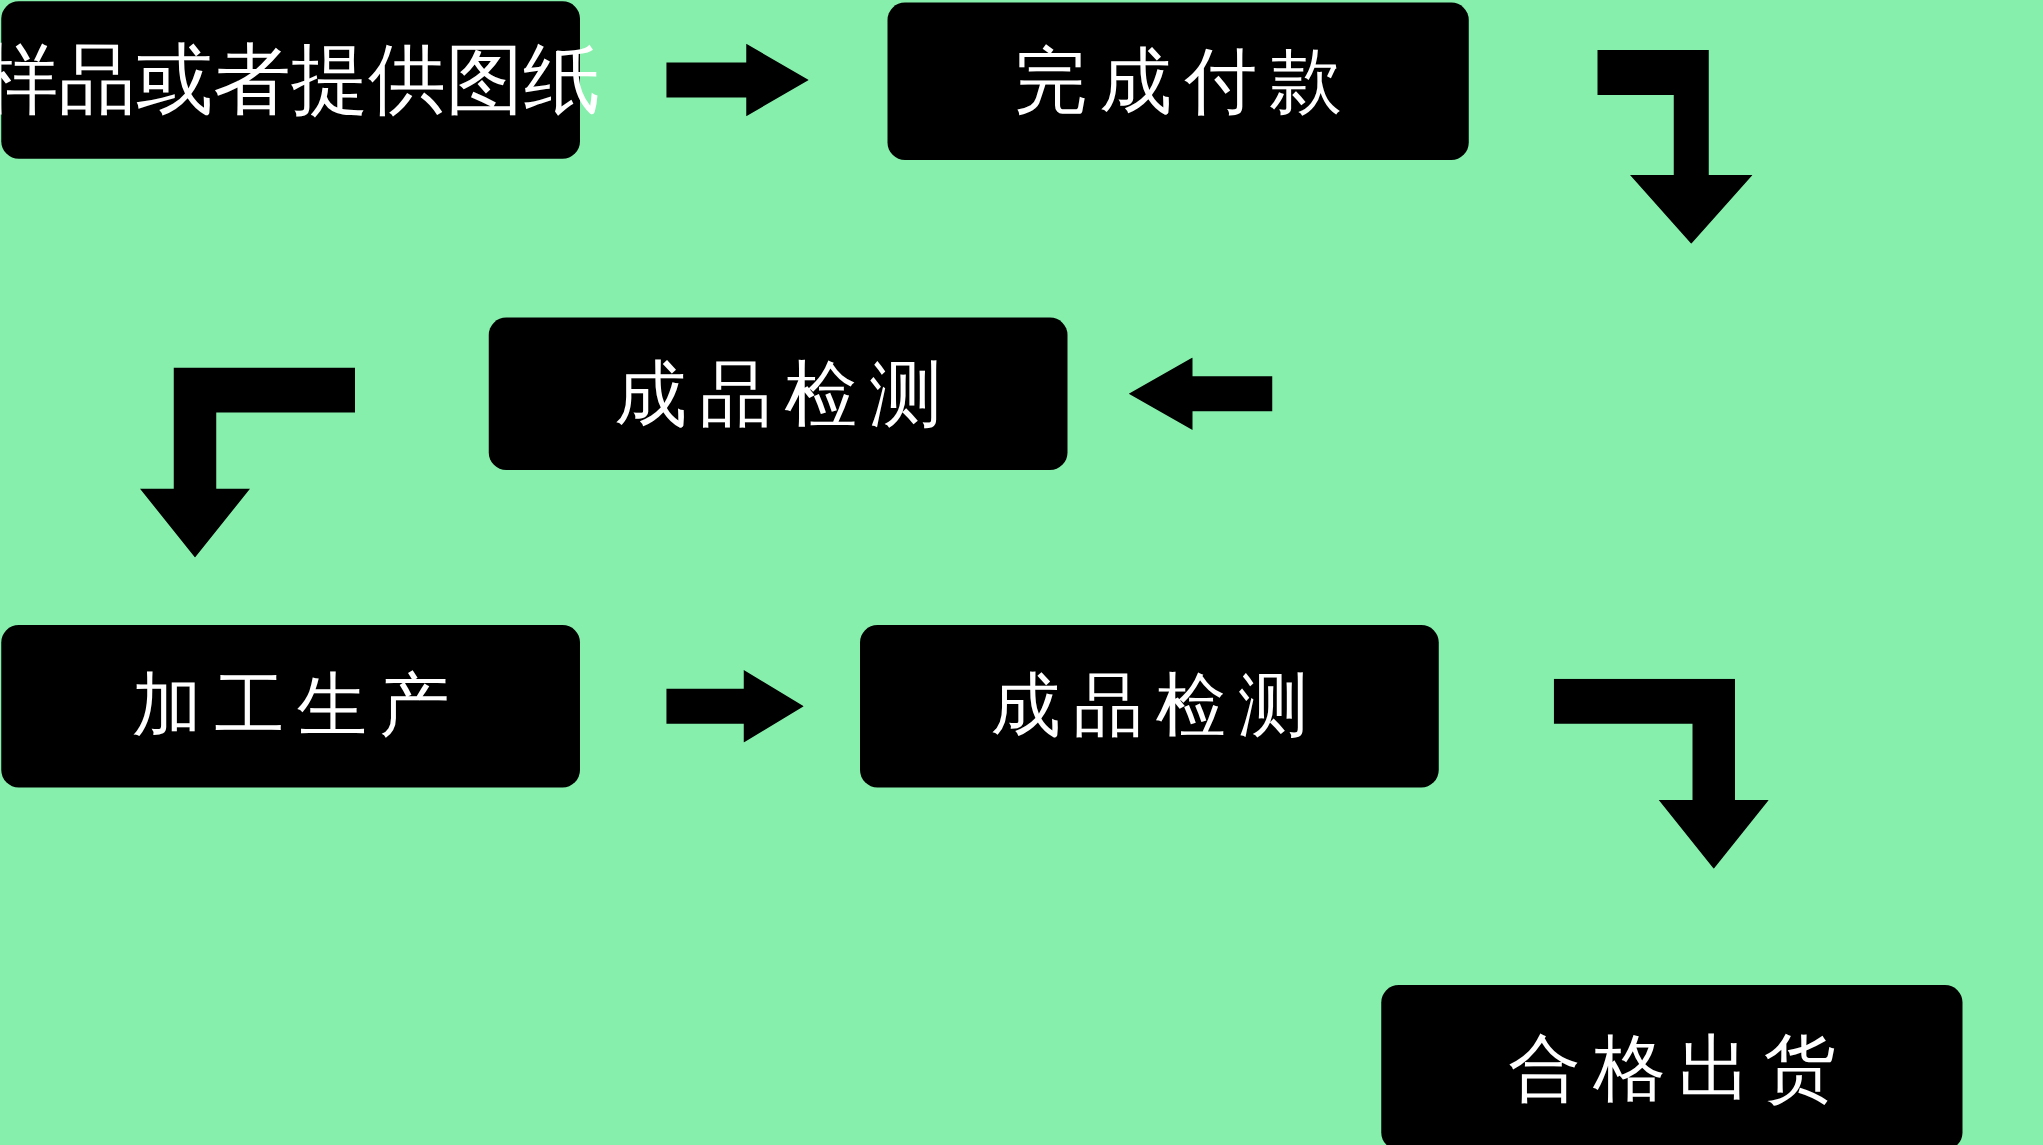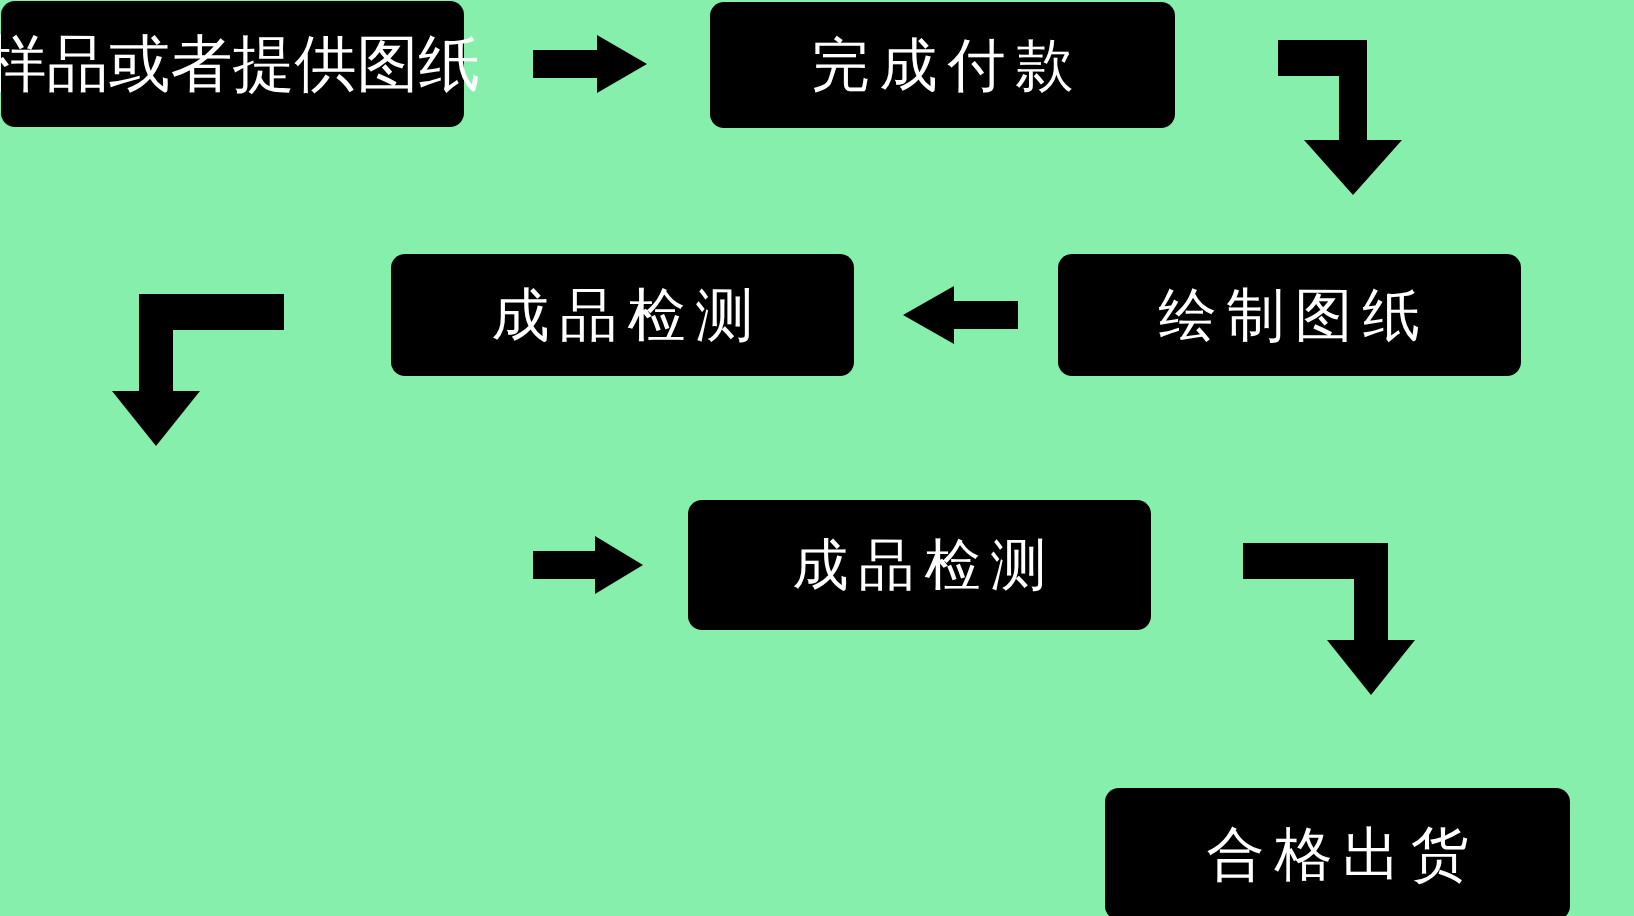--- a/index.html
+++ b/index.html
@@ -85,30 +85,30 @@
   <div class="node-box n-confirm" style="left:391px; top:254px; width:463px; height:122px;">
     <span class="node-label">成品检测</span>
   </div>
 
   <div class="arrow" style="left:903px; top:286px; width:115px; height:58px;">
     <svg viewBox="0 0 115 58" preserveAspectRatio="none" aria-hidden="true">
       <polygon points="115,15 51,15 51,0 0,29 51,58 51,43 115,43"></polygon>
     </svg>
   </div>
 
-  <div class="node-box n-drawing" style="left:1058px; top:254px; width:463px; height:122px;">
-    <span class="node-label">绘制图纸</span>
-  </div>
 
   <div class="arrow" style="left:112px; top:294px; width:172px; height:152px;">
     <svg viewBox="0 0 172 152" preserveAspectRatio="none" aria-hidden="true">
       <path d="M 172,0 L 27,0 L 27,97 L 0,97 L 44,152 L 88,97 L 61,97 L 61,36 L 172,36 Z"></path>
     </svg>
   </div>
 
+  <div class="node-box n-produce" style="left:1px; top:500px; width:463px; height:130px;">
+    <span class="node-label">加工生产</span>
+  </div>
 
   <div class="arrow" style="left:533px; top:536px; width:110px; height:58px;">
     <svg viewBox="0 0 110 58" preserveAspectRatio="none" aria-hidden="true">
       <polygon points="0,15 62,15 62,0 110,29 62,58 62,43 0,43"></polygon>
     </svg>
   </div>
 
   <div class="node-box n-inspect" style="left:688px; top:500px; width:463px; height:130px;">
     <span class="node-label">成品检测</span>
   </div>

